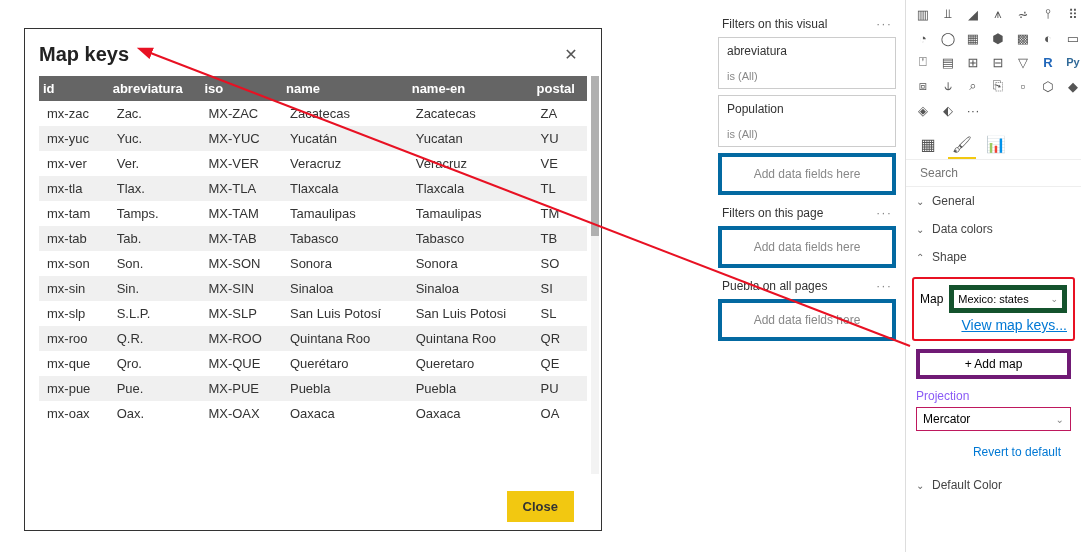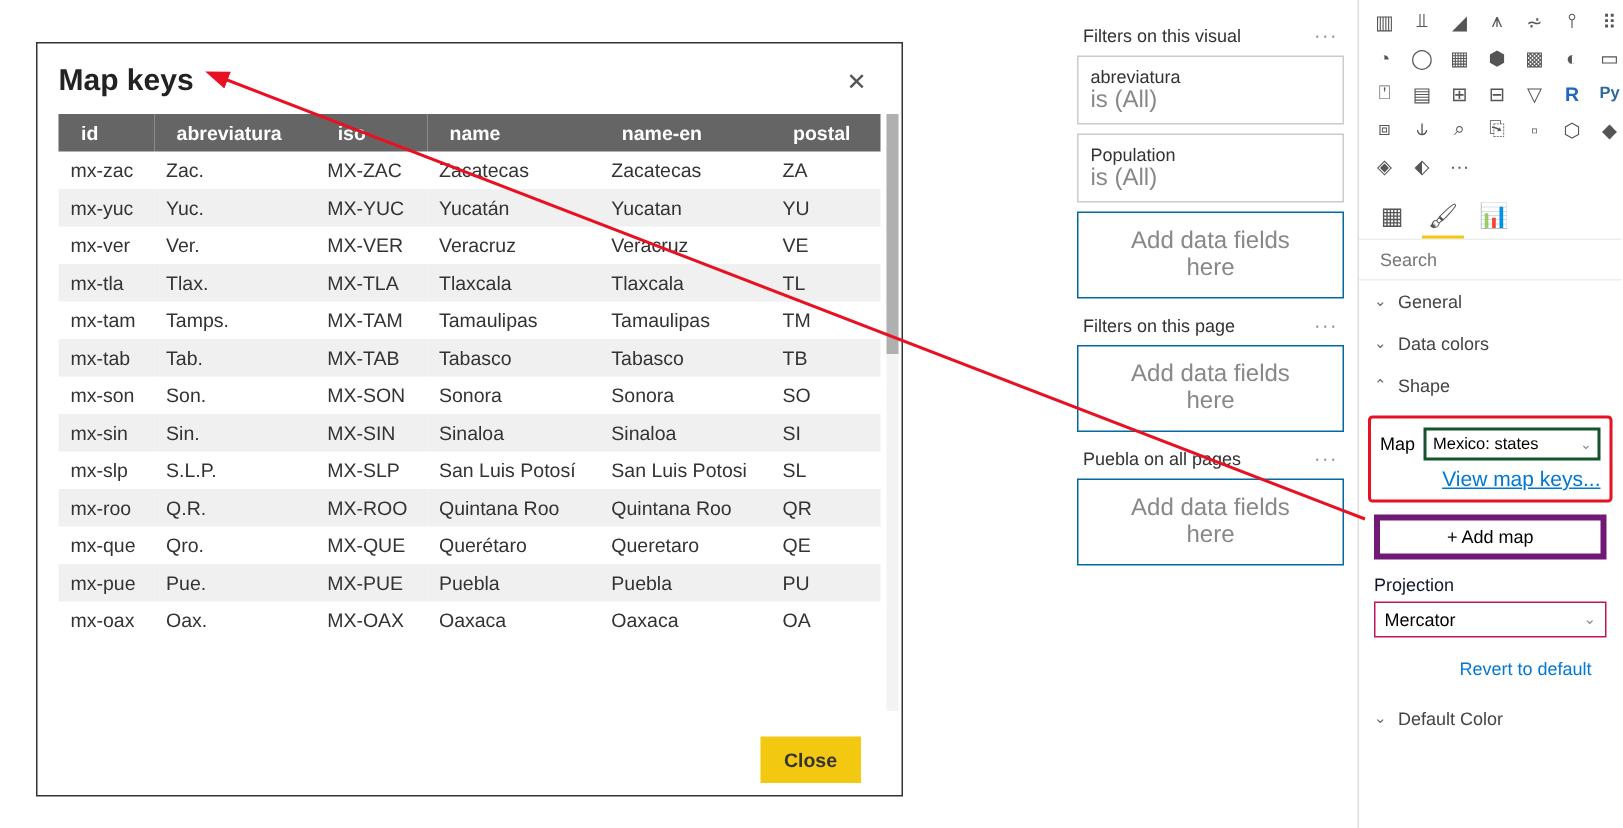--- a/index.html
+++ b/index.html
@@ -52,21 +52,21 @@
       border-collapse: collapse;
       font-size: 13px;
     }
     thead tr {
       background: #656565;
       color: #fff;
     }
     thead th {
       text-align: left;
       font-weight: 600;
-      padding: 5px 15px;
+      padding: 5px 4px;
     }
     tbody tr:nth-child(even) {
       background: #f0f0f0;
     }
     tbody td {
       padding: 5px 8px;
       color: #333;
     }
     .scrollbar-track {
       position: absolute;
@@ -123,28 +123,28 @@
       padding: 6px 8px;
       font-size: 12px;
       color: #555;
       margin-bottom: 6px;
       background: #fff;
     }
     .filter-card .fc-title {
       color: #333;
     }
     .filter-card .fc-val {
-      font-size: 16px;
+      font-size: 11px;
       color: #888;
-      margin-top: 0;
+      margin-top: 12px;
     }
     .filter-drop {
-      border: 1px solid #0369a1;
+      border: 4px solid #0369a1;
       padding: 10px 24px;
-      font-size: 16px;
+      font-size: 12px;
       color: #888;
       text-align: center;
       background: #fff;
       margin-bottom: 10px;
     }
     
     .viz-pane {
       position: absolute;
       left: 905px;
       top: 0;
@@ -225,21 +225,21 @@
       margin: 0 -4px;
     }
     .map-row {
       display: flex;
       align-items: center;
       gap: 6px;
       font-size: 12px;
     }
     .map-select {
       flex: 1;
-      border: 2px solid #14532d;
+      border: 5px solid #14532d;
       padding: 3px 4px;
       font-size: 11px;
       display: flex;
       justify-content: space-between;
       align-items: center;
       cursor: pointer;
     }
     .view-map-keys {
       text-align: right;
       font-size: 14px;
@@ -251,21 +251,21 @@
     .add-map {
       border: 4px solid #701a75;
       text-align: center;
       font-size: 12px;
       padding: 4px;
       margin-top: 8px;
       cursor: pointer;
     }
     .proj-label {
       font-size: 12px;
-      color: #0f172a;
+      color: #8b5cf6;
       margin-top: 10px;
     }
     .proj-select {
       border: 1px solid #be185d;
       padding: 4px 6px;
       font-size: 12px;
       display: flex;
       justify-content: space-between;
       align-items: center;
       margin-top: 4px;

